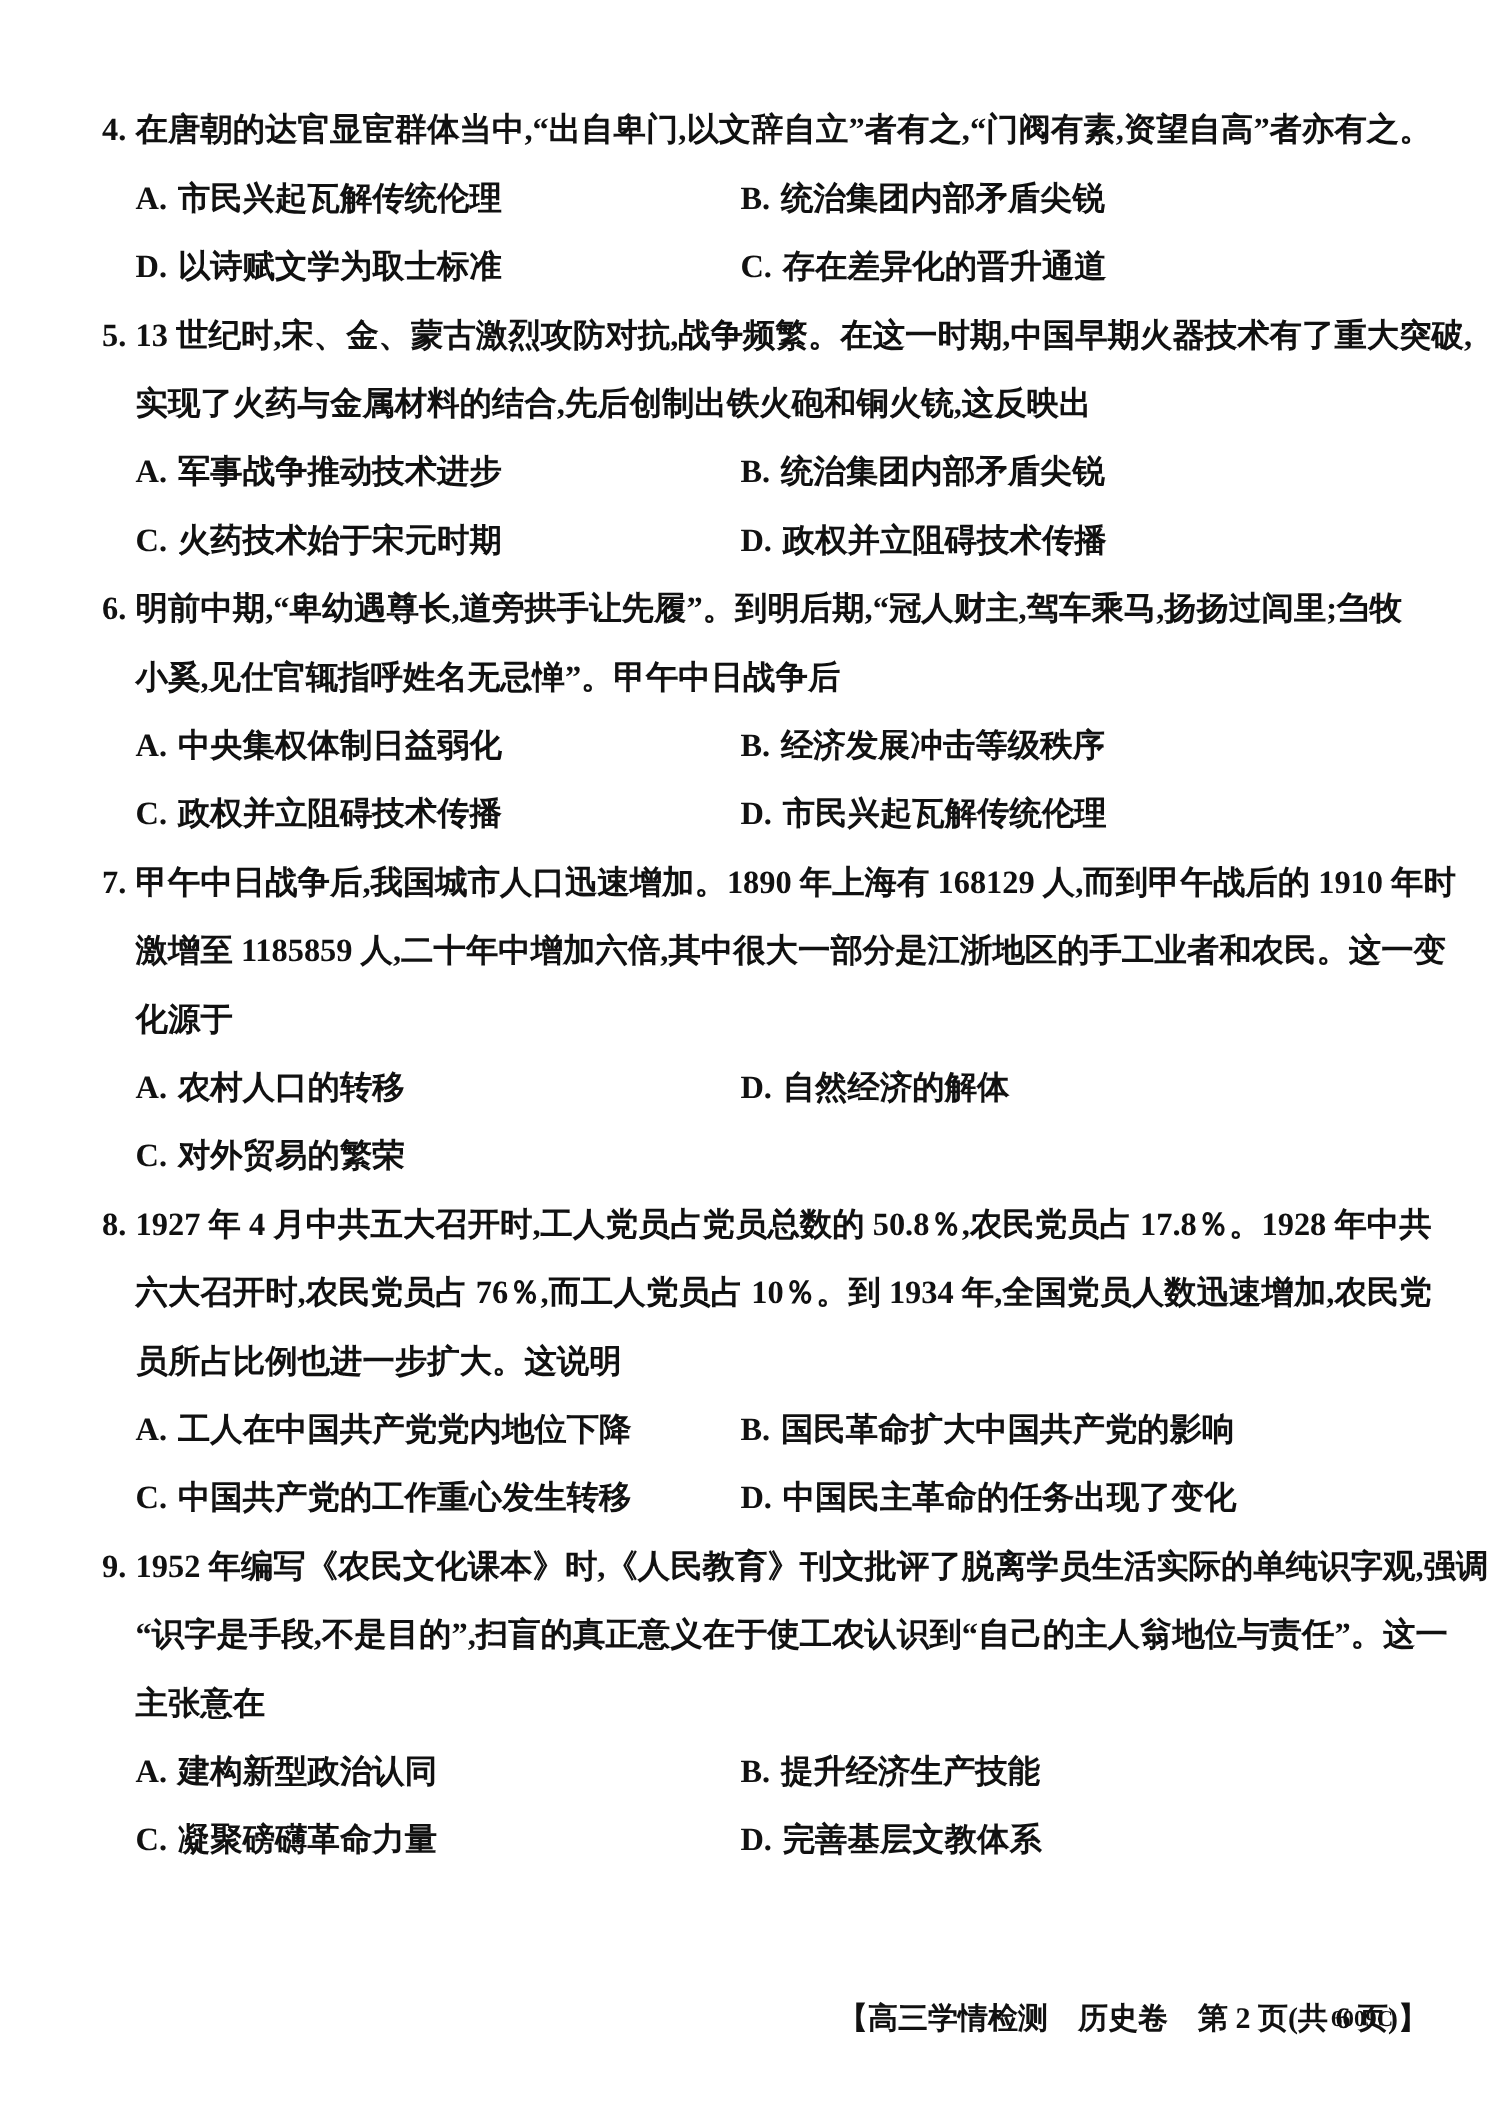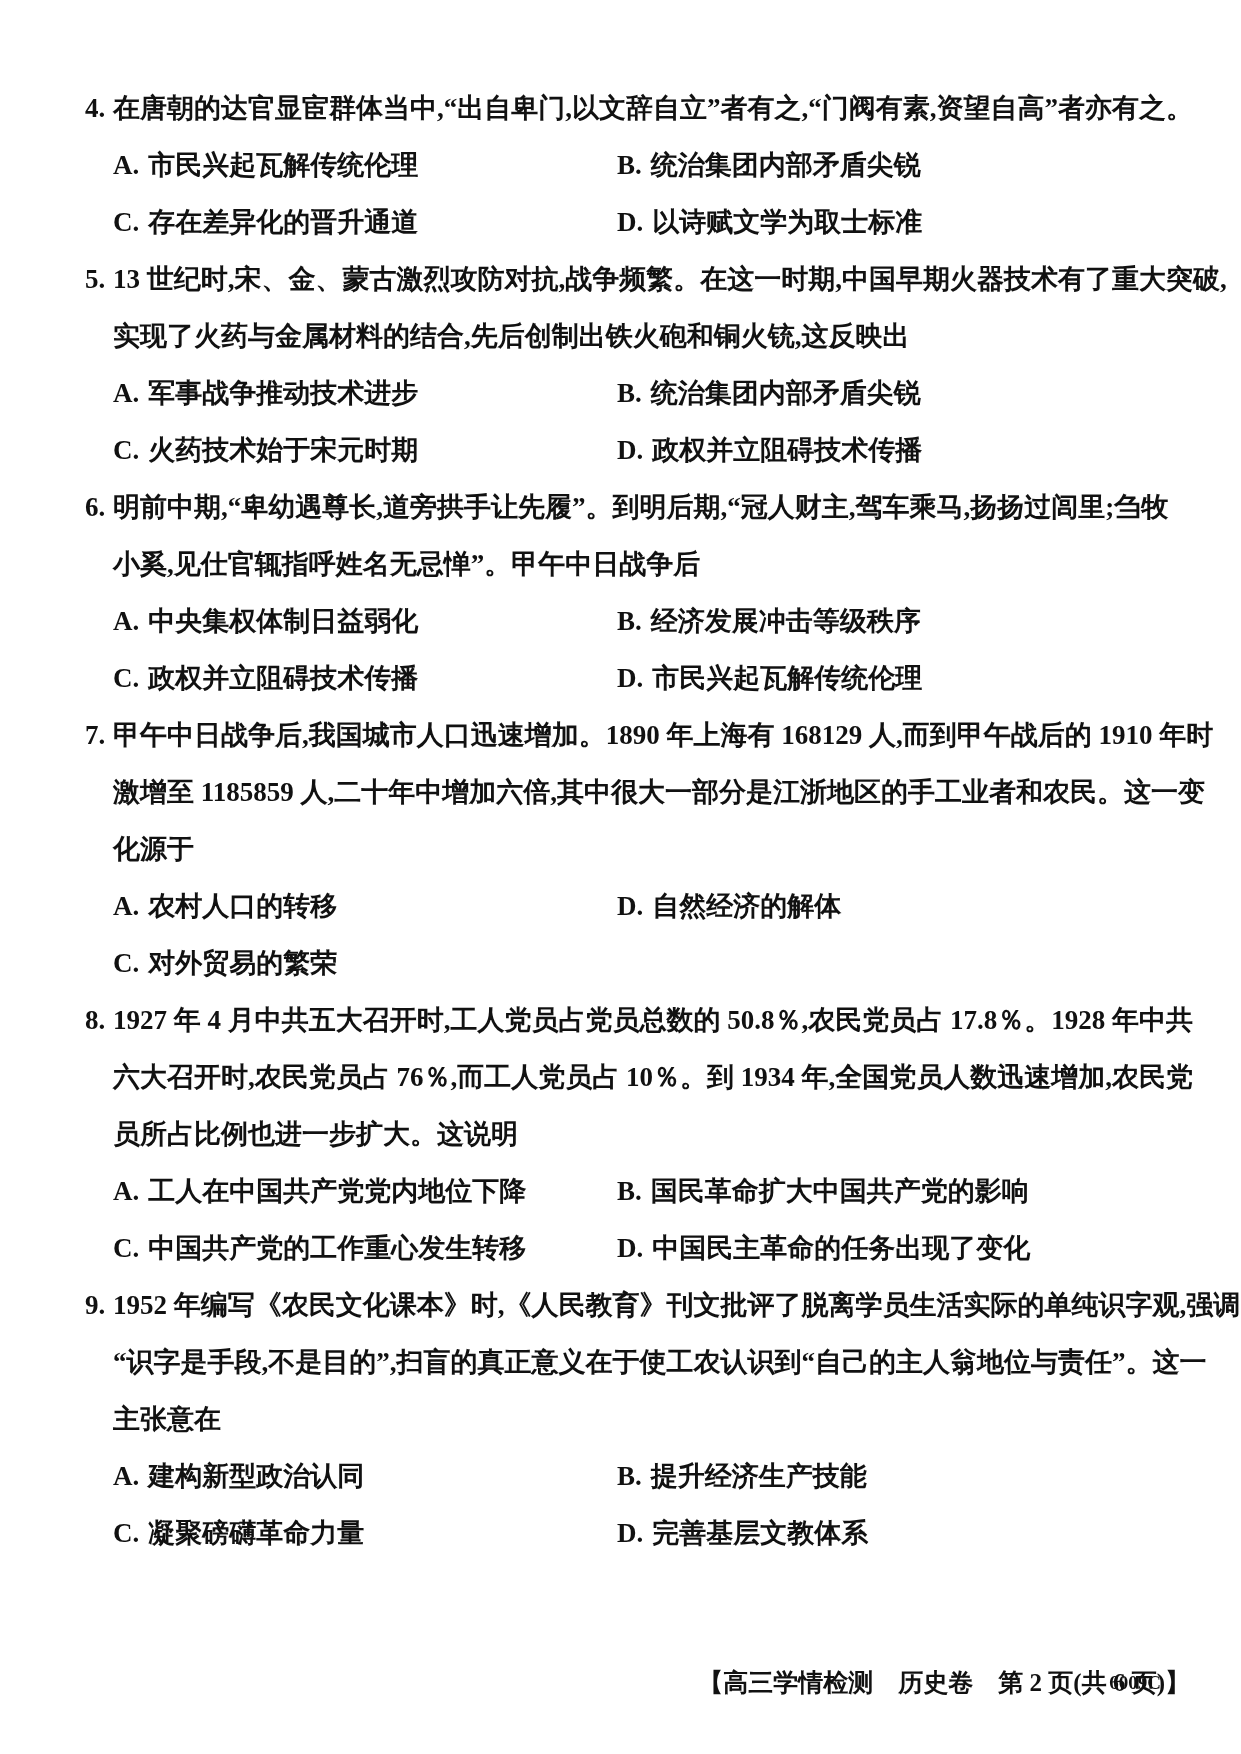--- a/index.html
+++ b/index.html
@@ -63,22 +63,22 @@
 </head>
 <body>
 
 <div class="content">
 
   <section>
     <div class="line qfirst"><span class="qnum">4.</span><span>在唐朝的达官显宦群体当中,“出自卑门,以文辞自立”者有之,“门阀有素,资望自高”者亦有之。</span></div>
     <div class="opts">
       <div class="line"><span class="olabel">A.</span><span>市民兴起瓦解传统伦理</span></div>
       <div class="line"><span class="olabel">B.</span><span>统治集团内部矛盾尖锐</span></div>
+      <div class="line"><span class="olabel">D.</span><span>以诗赋文学为取士标准</span></div>
       <div class="line"><span class="olabel">C.</span><span>存在差异化的晋升通道</span></div>
-      <div class="line"><span class="olabel">D.</span><span>以诗赋文学为取士标准</span></div>
     </div>
   </section>
 
   <section>
     <div class="line qfirst"><span class="qnum">5.</span><span>13 世纪时,宋、金、蒙古激烈攻防对抗,战争频繁。在这一时期,中国早期火器技术有了重大突破,</span></div>
     <div class="line">实现了火药与金属材料的结合,先后创制出铁火砲和铜火铳,这反映出</div>
     <div class="opts">
       <div class="line"><span class="olabel">A.</span><span>军事战争推动技术进步</span></div>
       <div class="line"><span class="olabel">B.</span><span>统治集团内部矛盾尖锐</span></div>
       <div class="line"><span class="olabel">C.</span><span>火药技术始于宋元时期</span></div>

